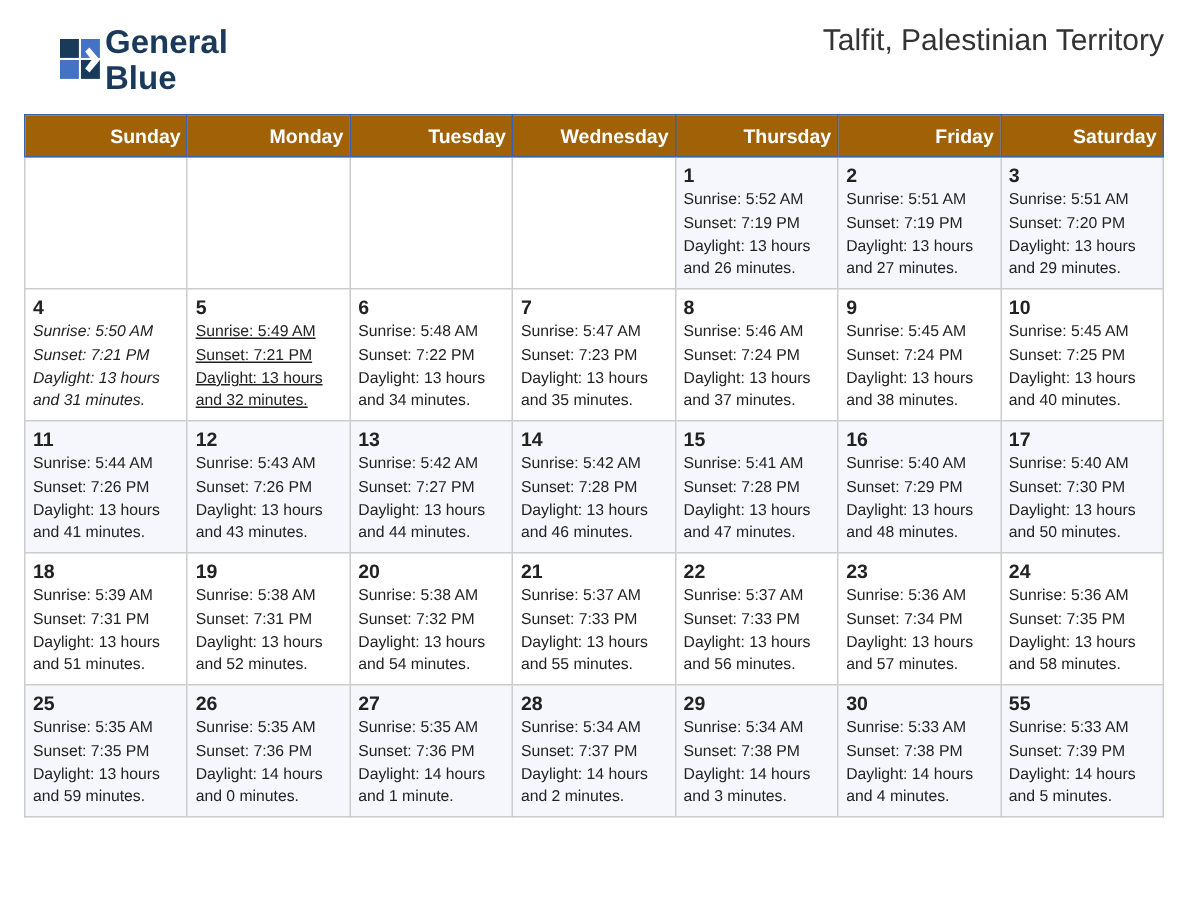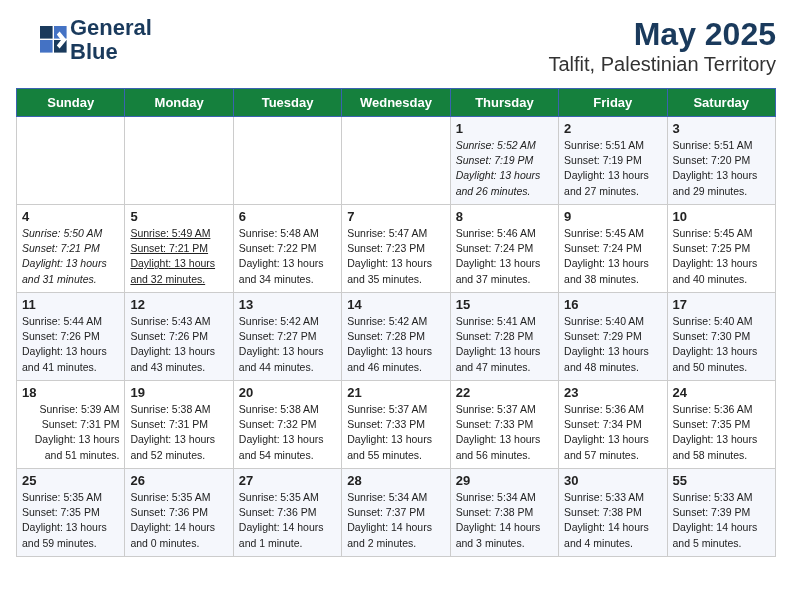--- a/index.html
+++ b/index.html
@@ -46,26 +46,26 @@
     .location {
       font-size: 20px;
       color: #333;
     }
     table {
       width: 100%;
       border-collapse: collapse;
       table-layout: fixed;
     }
     thead tr th {
-      background: #15803d;
+      background: #a16207;
       color: #fff;
       font-size: 13px;
       font-weight: bold;
       padding: 6px 4px;
-      text-align: center;
+      text-align: right;
       border: 1px solid #3a62b0;
     }
     tbody tr td {
       border: 1px solid #ccc;
       vertical-align: top;
       padding: 4px 5px;
       font-size: 11px;
       color: #222;
       height: 88px;
       background: #fff;
@@ -103,21 +103,20 @@
       <polygon points="28,8 38,20 28,32 24,28 30,20 24,12" fill="#fff"></polygon>
     </svg>
     <div>
       <div class="logo-text">
         <span>General</span><br>
         <span>Blue</span>
       </div>
     </div>
   </div>
   <div class="title-block">
-    <div class="month-title">May 2025</div>
     <div class="location">Talfit, Palestinian Territory</div>
   </div>
 </div>
 
 <table>
   <thead>
     <tr>
     <th>Sunday</th>
         <th>Monday</th>
         <th>Tuesday</th>
@@ -128,21 +127,21 @@
       </tr>
   </thead>
   <tbody>
   <tr>
         <td class="empty-cell"></td>
         <td class="empty-cell"></td>
         <td class="empty-cell"></td>
         <td class="empty-cell"></td>
         <td>
           <span class="day-number">1</span>
-          <div class="day-info" style="white-space: pre-line; font-style: italic;">Sunrise: 5:52 AM
+          <div class="day-info" style="white-space: pre-line;">Sunrise: 5:52 AM
 Sunset: 7:19 PM
 Daylight: 13 hours
 and 26 minutes.</div>
         </td>
         <td>
           <span class="day-number">2</span>
           <div class="day-info" style="white-space: pre-line;">Sunrise: 5:51 AM
 Sunset: 7:19 PM
 Daylight: 13 hours
 and 27 minutes.</div>
@@ -253,21 +252,21 @@
           <span class="day-number">17</span>
           <div class="day-info" style="white-space: pre-line;">Sunrise: 5:40 AM
 Sunset: 7:30 PM
 Daylight: 13 hours
 and 50 minutes.</div>
         </td>
       </tr>
       <tr>
         <td>
           <span class="day-number">18</span>
-          <div class="day-info" style="white-space: pre-line; text-align: right;">Sunrise: 5:39 AM
+          <div class="day-info" style="white-space: pre-line;">Sunrise: 5:39 AM
 Sunset: 7:31 PM
 Daylight: 13 hours
 and 51 minutes.</div>
         </td>
         <td>
           <span class="day-number">19</span>
           <div class="day-info" style="white-space: pre-line;">Sunrise: 5:38 AM
 Sunset: 7:31 PM
 Daylight: 13 hours
 and 52 minutes.</div>

